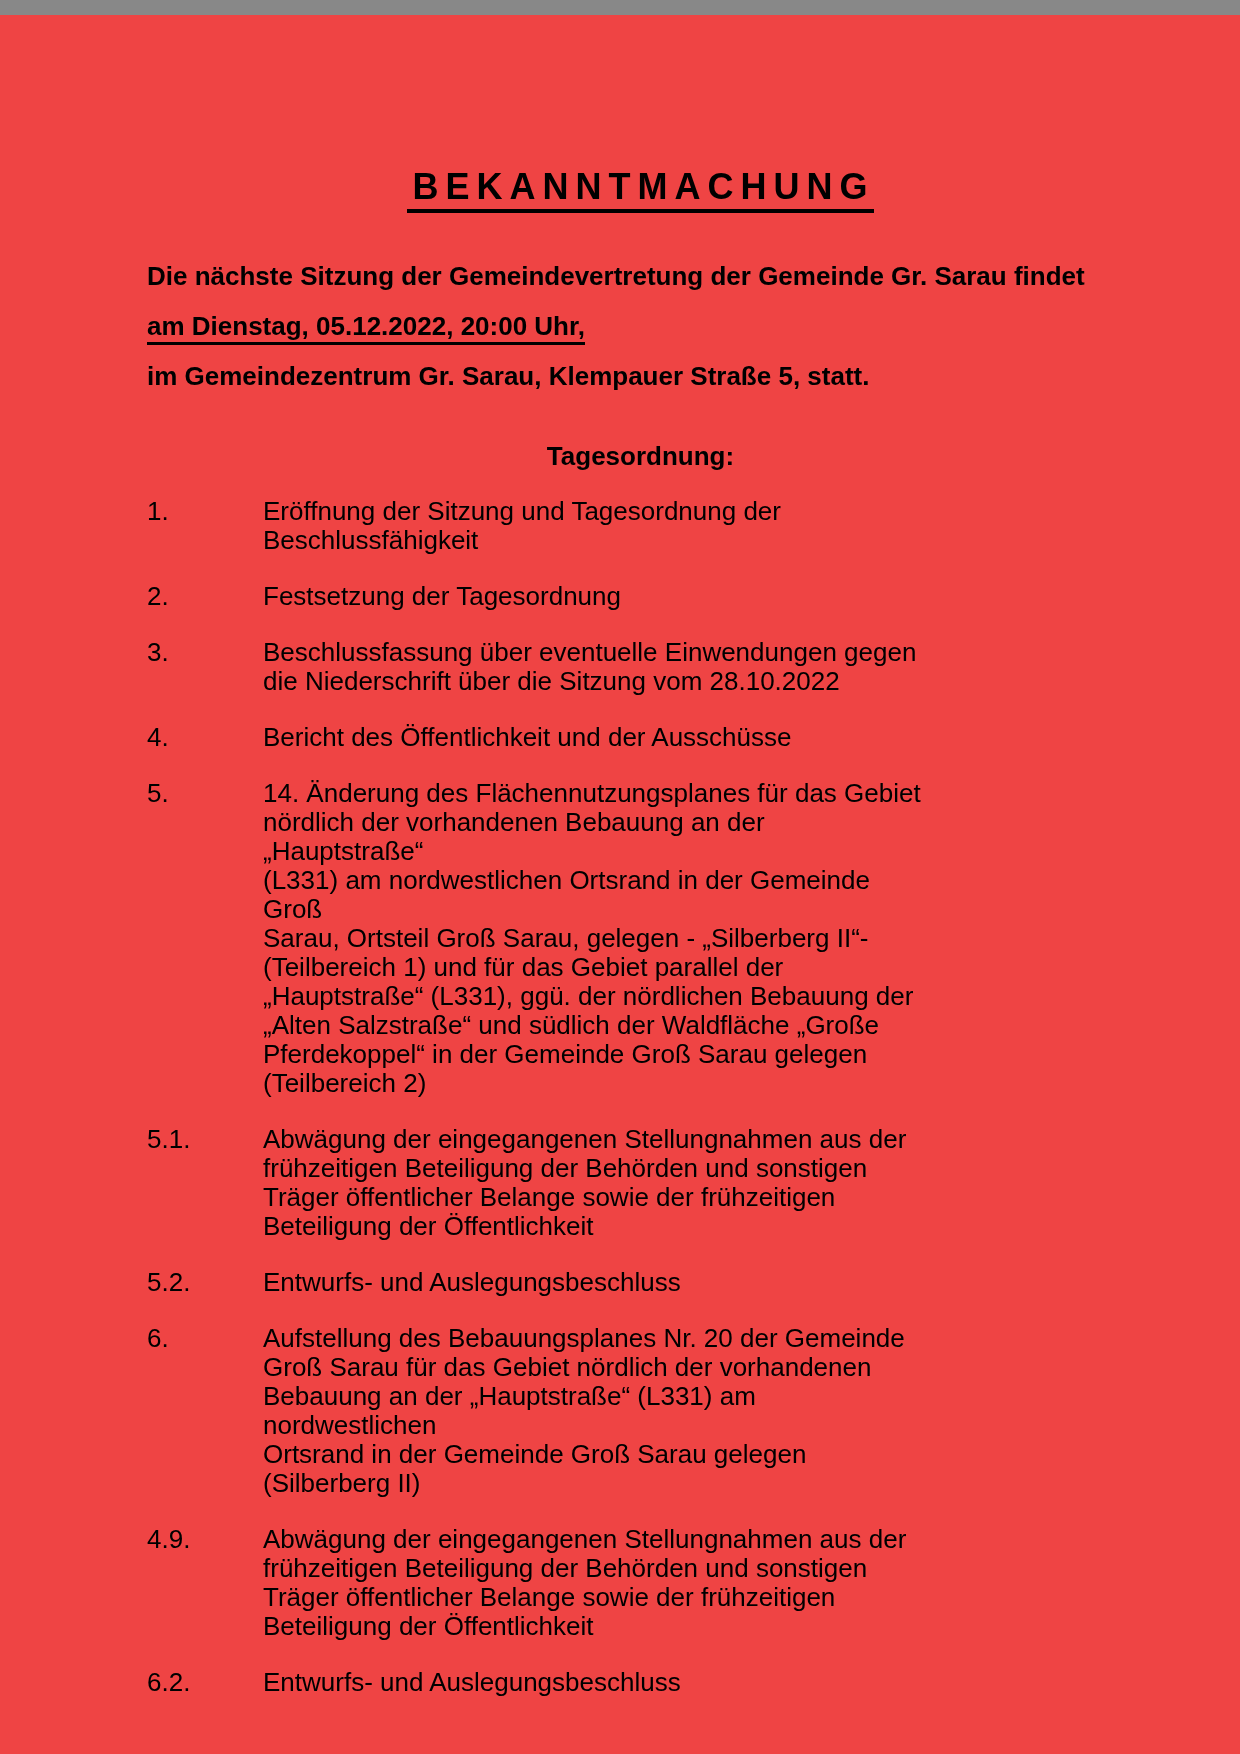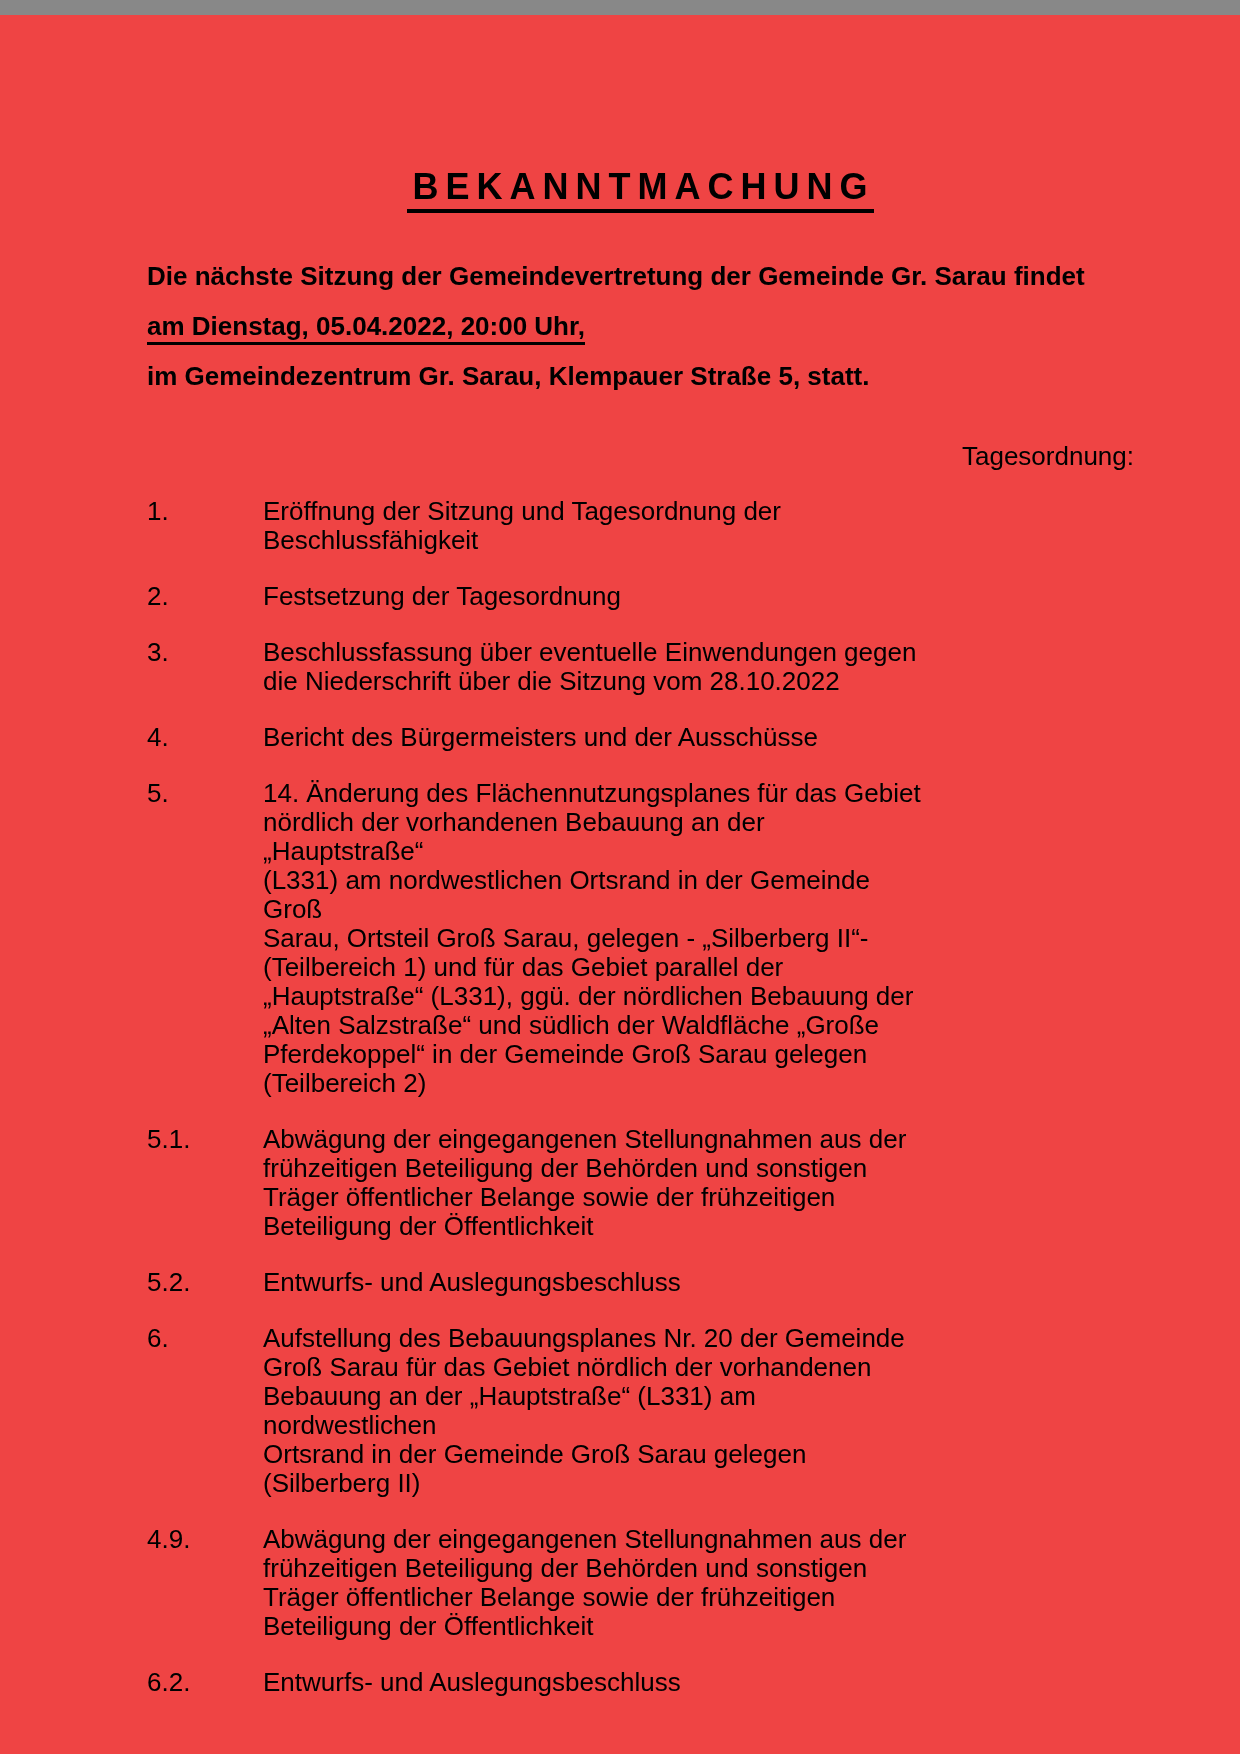--- a/index.html
+++ b/index.html
@@ -44,24 +44,24 @@
   .intro-line.l1 { margin-top: 48px; }
   .intro-line.l2 { margin-top: 20px; }
   .intro-line.l3 { margin-top: 16px; }
   .underlined {
     display: inline-block;
     border-bottom: 3px solid #000;
     padding-bottom: 1px;
   }
   .agenda-heading {
     margin-top: 50px;
-    font-weight: normal;
+    font-weight: bold;
     font-size: 26px;
     line-height: 30px;
-    text-align: right;
+    text-align: center;
   }
   .agenda-list {
     margin-top: 26px;
   }
   .agenda-item {
     display: flex;
     flex-direction: row;
     align-items: flex-start;
     margin-bottom: 27px;
   }
@@ -83,21 +83,21 @@
 
 <div class="page">
 
   <div class="title-wrap">
     <span class="doc-title">BEKANNTMACHUNG</span>
   </div>
 
   <div class="intro-line l1">Die nächste Sitzung der Gemeindevertretung der Gemeinde Gr. Sarau findet</div>
 
   <div class="intro-line l2">
-    <span class="underlined">am Dienstag, 05.04.2022, 20:00 Uhr,</span>
+    <span class="underlined">am Dienstag, 05.12.2022, 20:00 Uhr,</span>
   </div>
 
   <div class="intro-line l3">im Gemeindezentrum Gr. Sarau, Klempauer Straße 5, statt.</div>
 
   <div class="agenda-heading">Tagesordnung:</div>
 
   <div class="agenda-list">
 
   <div class="agenda-item">
       <div class="agenda-item-number">1.</div>
@@ -108,21 +108,21 @@
       <div class="agenda-item-number">2.</div>
       <div class="agenda-item-text">Festsetzung der Tagesordnung</div>
     </div>
       <div class="agenda-item">
       <div class="agenda-item-number">3.</div>
       <div class="agenda-item-text">Beschlussfassung über eventuelle Einwendungen gegen
 die Niederschrift über die Sitzung vom 28.10.2022</div>
     </div>
       <div class="agenda-item">
       <div class="agenda-item-number">4.</div>
-      <div class="agenda-item-text">Bericht des Bürgermeisters und der Ausschüsse</div>
+      <div class="agenda-item-text">Bericht des Öffentlichkeit und der Ausschüsse</div>
     </div>
       <div class="agenda-item">
       <div class="agenda-item-number">5.</div>
       <div class="agenda-item-text">14. Änderung des Flächennutzungsplanes für das Gebiet
 nördlich der vorhandenen Bebauung an der „Hauptstraße“
 (L331) am nordwestlichen Ortsrand in der Gemeinde Groß
 Sarau, Ortsteil Groß Sarau, gelegen - „Silberberg II“-
 (Teilbereich 1) und für das Gebiet parallel der
 „Hauptstraße“ (L331), ggü. der nördlichen Bebauung der
 „Alten Salzstraße“ und südlich der Waldfläche „Große

